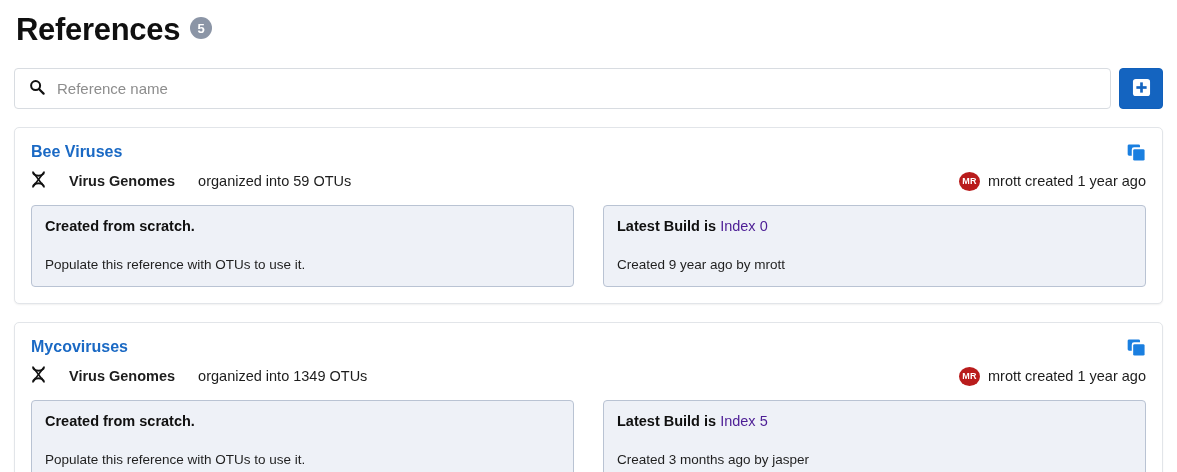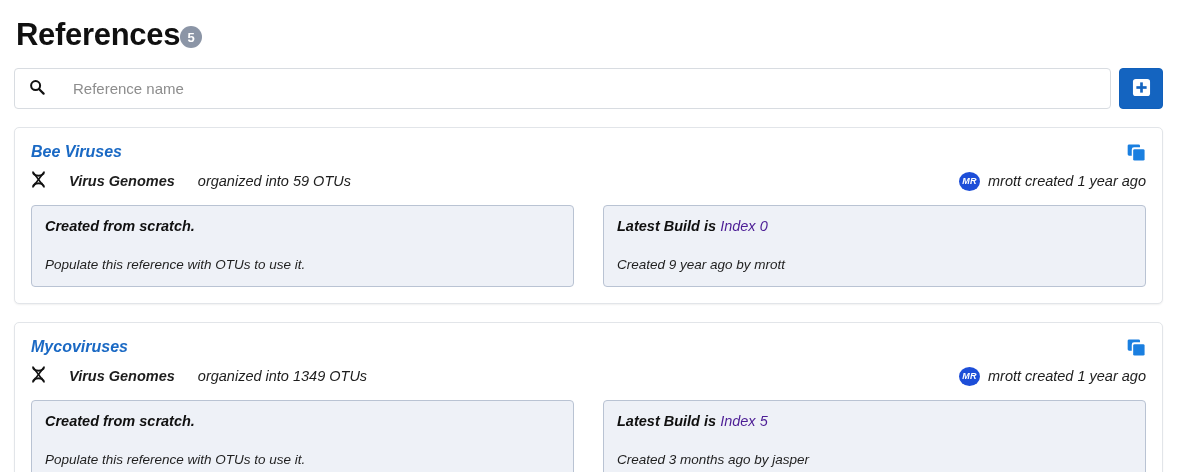--- a/index.html
+++ b/index.html
@@ -16,21 +16,22 @@
     overflow: hidden;
   }
 
   .page {
     padding: 14px 14px 0 14px;
   }
 
   
   .page-header {
     display: flex;
-    align-items: center;
+    align-items: flex-start;
+    gap: 10px;
     margin: 0 0 14px 2px;
     height: 40px;
   }
   .page-title {
     font-size: 31px;
     font-weight: bold;
     letter-spacing: -0.3px;
     color: #101010;
     line-height: 1;
   }
@@ -55,21 +56,21 @@
   .search-row {
     display: flex;
     align-items: stretch;
     gap: 8px;
     margin-bottom: 18px;
   }
   .search-box {
     flex: 1;
     display: flex;
     align-items: center;
-    gap: 28px;
+    gap: 12px;
     height: 41px;
     background: #ffffff;
     border: 1px solid #d8dce1;
     border-radius: 4px;
     padding: 0 14px;
   }
   .search-icon { display: block; flex: 0 0 auto; }
   .search-input {
     flex: 1;
     border: none;
@@ -97,21 +98,20 @@
 
   
   .card {
     position: relative;
     background: #ffffff;
     border: 1px solid #e2e5e9;
     border-radius: 5px;
     box-shadow: 0 1px 2px rgba(0,0,0,0.06);
     padding: 14px 16px 16px 16px;
     margin-bottom: 18px;
-    font-style: italic;
   }
 
   .card-head {
     display: flex;
     justify-content: space-between;
     align-items: flex-start;
   }
   .card-title {
     font-size: 16px;
     font-weight: bold;
@@ -150,21 +150,21 @@
     display: flex;
     align-items: center;
     gap: 8px;
     font-size: 14.5px;
     color: #1d1d1d;
   }
   .avatar {
     width: 21px;
     height: 19px;
     border-radius: 50%;
-    background: #1d4ed8;
+    background: #b91c1c;
     color: #ffffff;
     font-size: 9px;
     font-weight: bold;
     display: flex;
     align-items: center;
     justify-content: center;
     letter-spacing: 0.2px;
     flex: 0 0 auto;
   }
 

